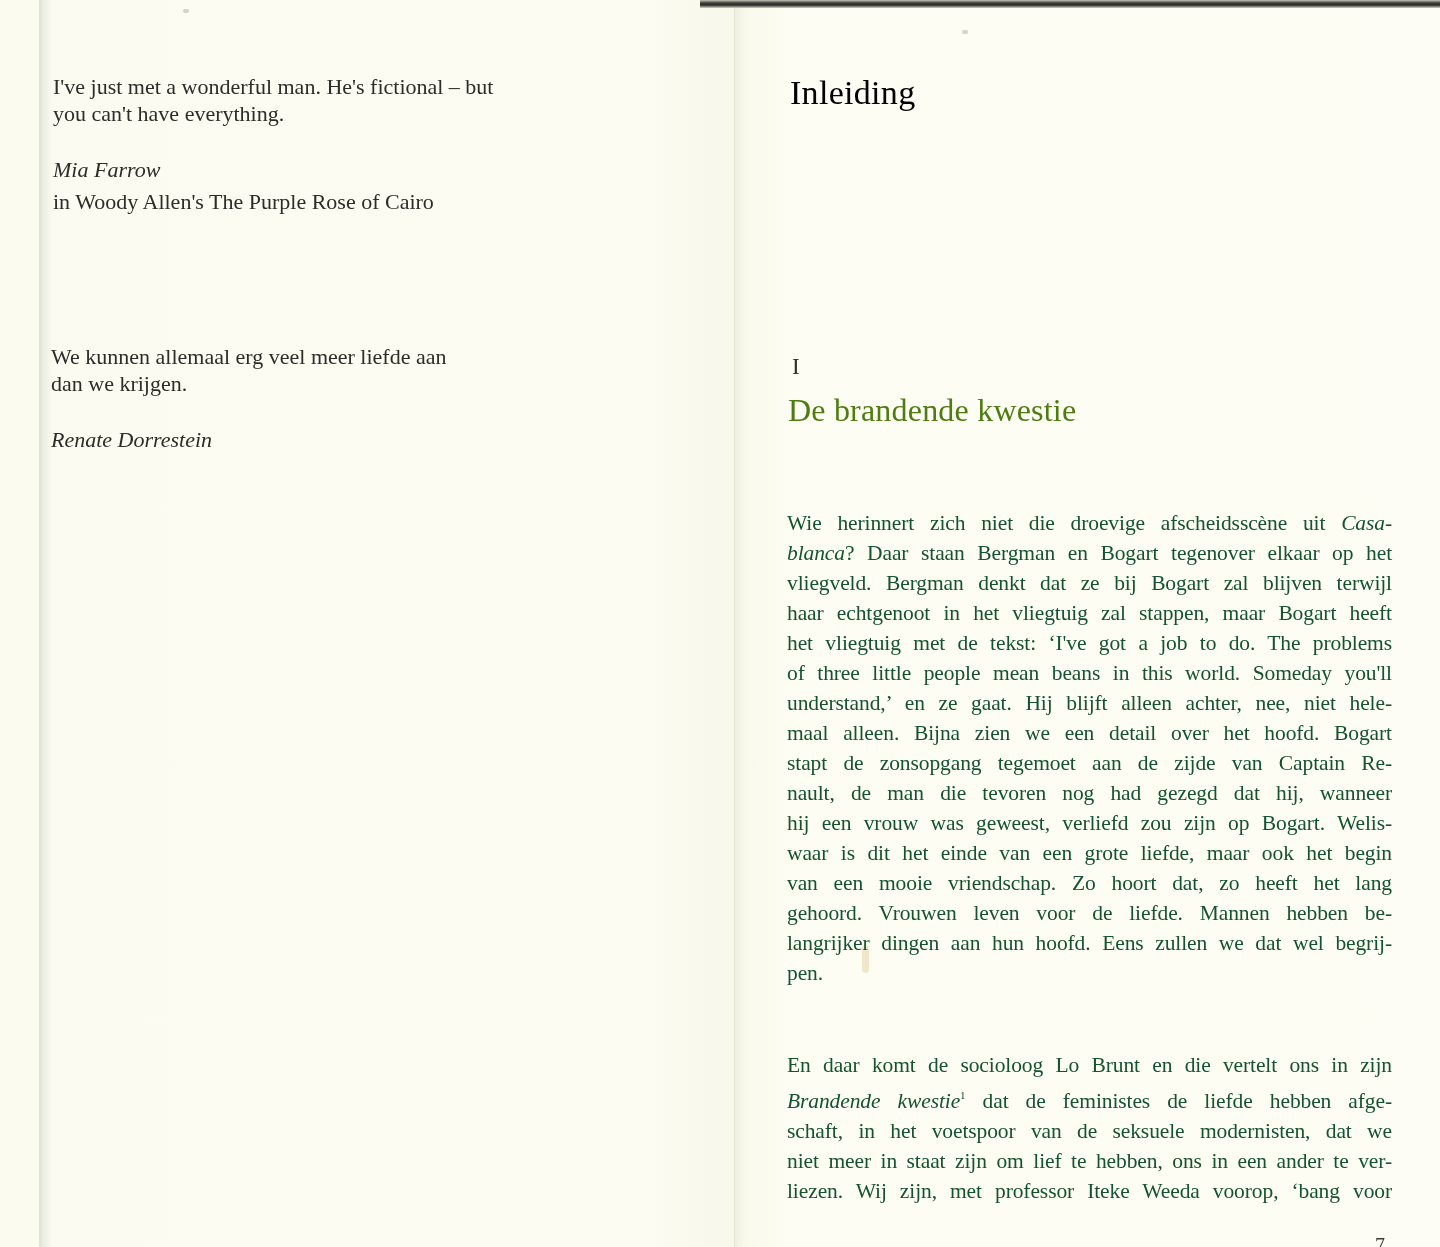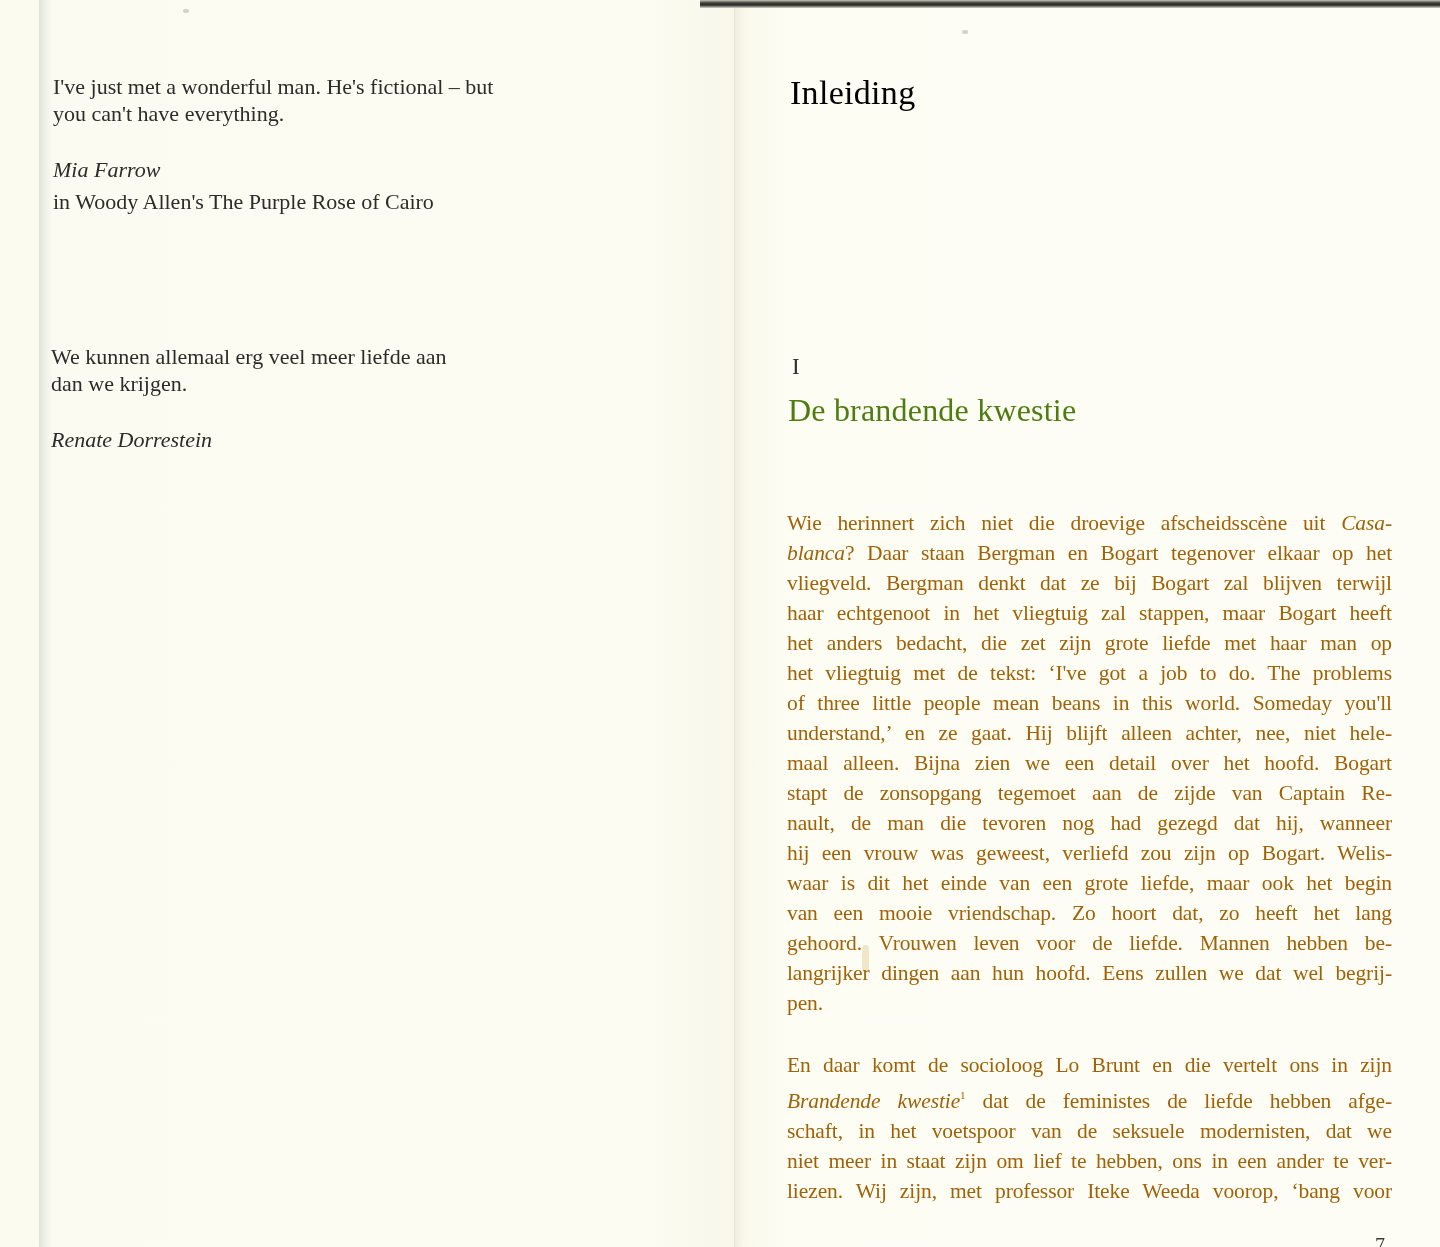--- a/index.html
+++ b/index.html
@@ -29,21 +29,21 @@
   .quote { position: absolute; left: 14px; font-size: 22px; line-height: 27px; color: #2c2c29; }
   .quote p { margin: 0; }
   .attr { font-style: italic; }
 
   .heading-inleiding { position: absolute; left: 790px; top: 74px; font-size: 34px; color: #000000; letter-spacing: .3px; }
   .chapter-num { position: absolute; left: 792px; top: 354px; font-size: 23px; color: #2f2f2c; }
   .chapter-title { position: absolute; left: 788px; top: 392px; font-size: 32px; color: #4d7c0f; letter-spacing: .2px; }
 
   .body-text {
     position: absolute; left: 787px; width: 605px;
-    font-size: 21.5px; line-height: 30px; color: #a16207; text-align: justify; letter-spacing: -0.1px;
+    font-size: 21.5px; line-height: 30px; color: #14532d; text-align: justify; letter-spacing: -0.1px;
   }
   .body-text .ln { display: block; white-space: nowrap; text-align-last: justify; text-align: justify; }
   .body-text .ln.last { text-align-last: left; }
   .body-text em { font-style: italic; }
   .body-text sup { font-size: 11px; vertical-align: 9px; }
 
   .page-number { position: absolute; left: 1375px; top: 1234px; font-size: 20px; color: #3a3a36; }
 </style>
 </head>
 <body>
@@ -74,21 +74,20 @@
 
 <div class="heading-inleiding">Inleiding</div>
 <div class="chapter-num">I</div>
 <div class="chapter-title">De brandende kwestie</div>
 
 <div class="body-text" style="top:508px;">
   <span class="ln"><span>Wie herinnert zich niet die droevige afscheidsscène uit </span><em>Casa-</em></span>
   <span class="ln"><em>blanca</em><span>? Daar staan Bergman en Bogart tegenover elkaar op het</span></span>
   <span class="ln">vliegveld. Bergman denkt dat ze bij Bogart zal blijven terwijl</span>
   <span class="ln">haar echtgenoot in het vliegtuig zal stappen, maar Bogart heeft</span>
-  <span class="ln">het anders bedacht, die zet zijn grote liefde met haar man op</span>
   <span class="ln">het vliegtuig met de tekst: ‘I've got a job to do. The problems</span>
   <span class="ln">of three little people mean beans in this world. Someday you'll</span>
   <span class="ln">understand,’ en ze gaat. Hij blijft alleen achter, nee, niet hele-</span>
   <span class="ln">maal alleen. Bijna zien we een detail over het hoofd. Bogart</span>
   <span class="ln">stapt de zonsopgang tegemoet aan de zijde van Captain Re-</span>
   <span class="ln">nault, de man die tevoren nog had gezegd dat hij, wanneer</span>
   <span class="ln">hij een vrouw was geweest, verliefd zou zijn op Bogart. Welis-</span>
   <span class="ln">waar is dit het einde van een grote liefde, maar ook het begin</span>
   <span class="ln">van een mooie vriendschap. Zo hoort dat, zo heeft het lang</span>
   <span class="ln">gehoord. Vrouwen leven voor de liefde. Mannen hebben be-</span>

